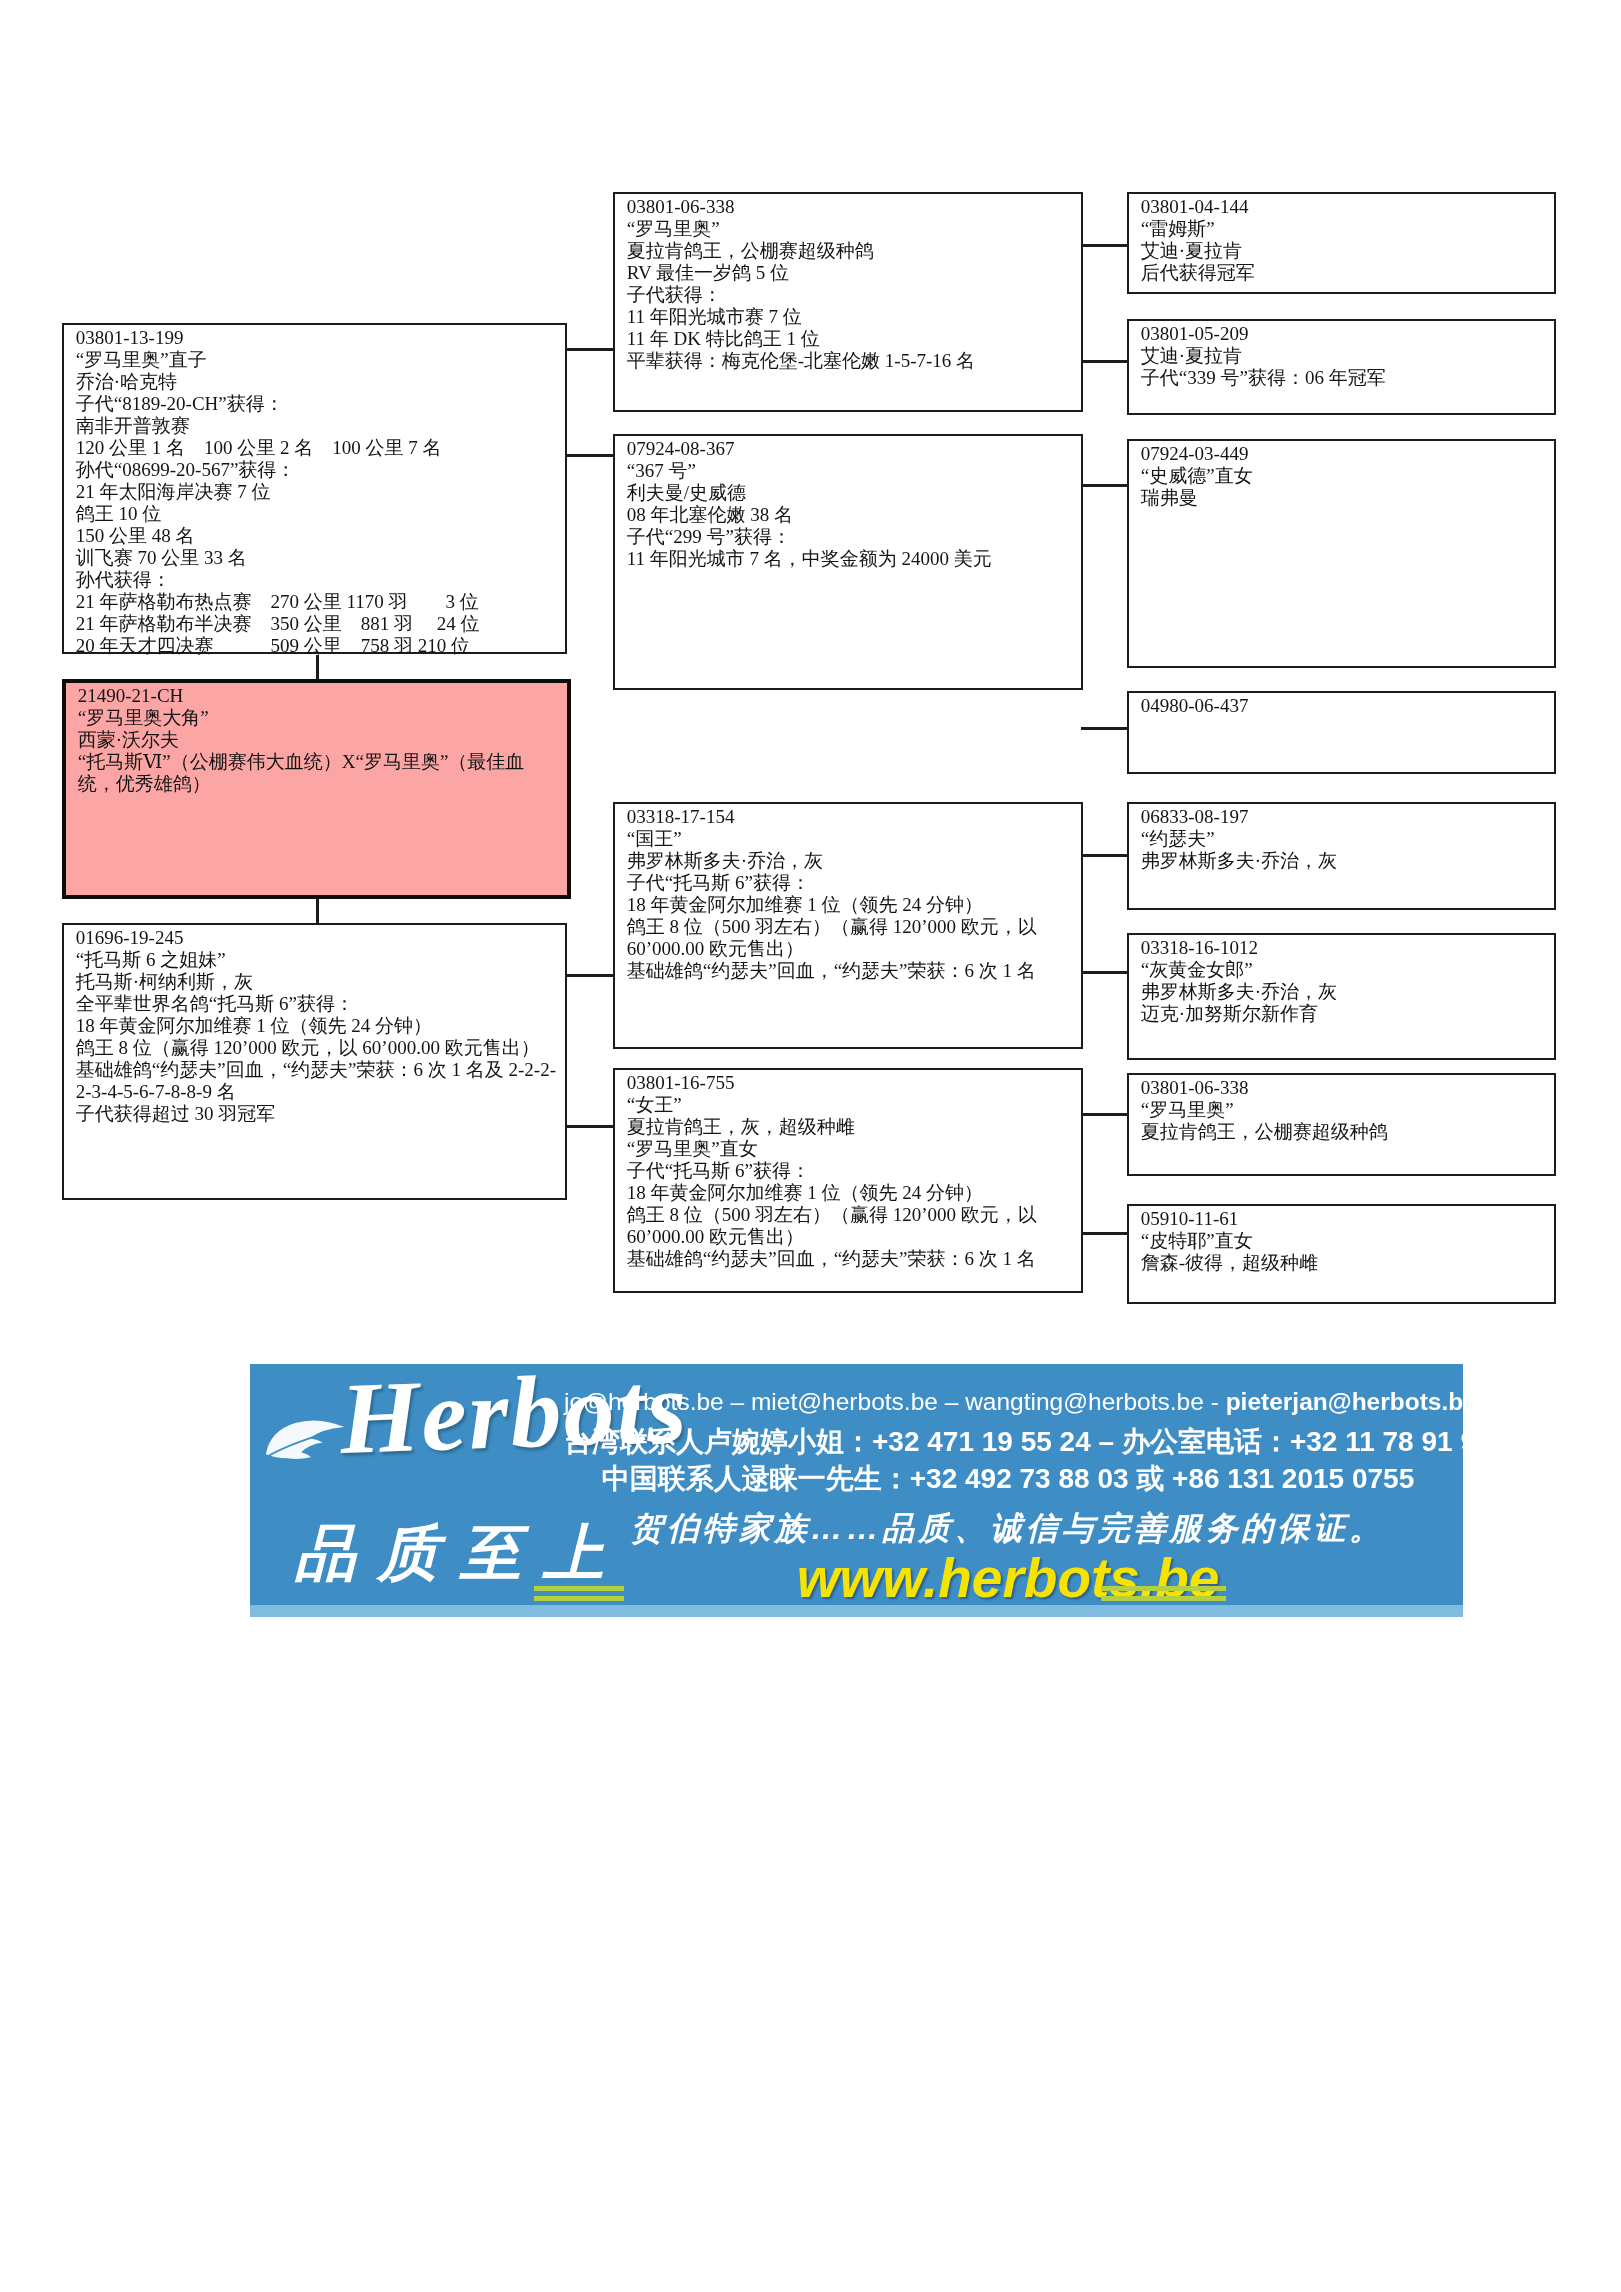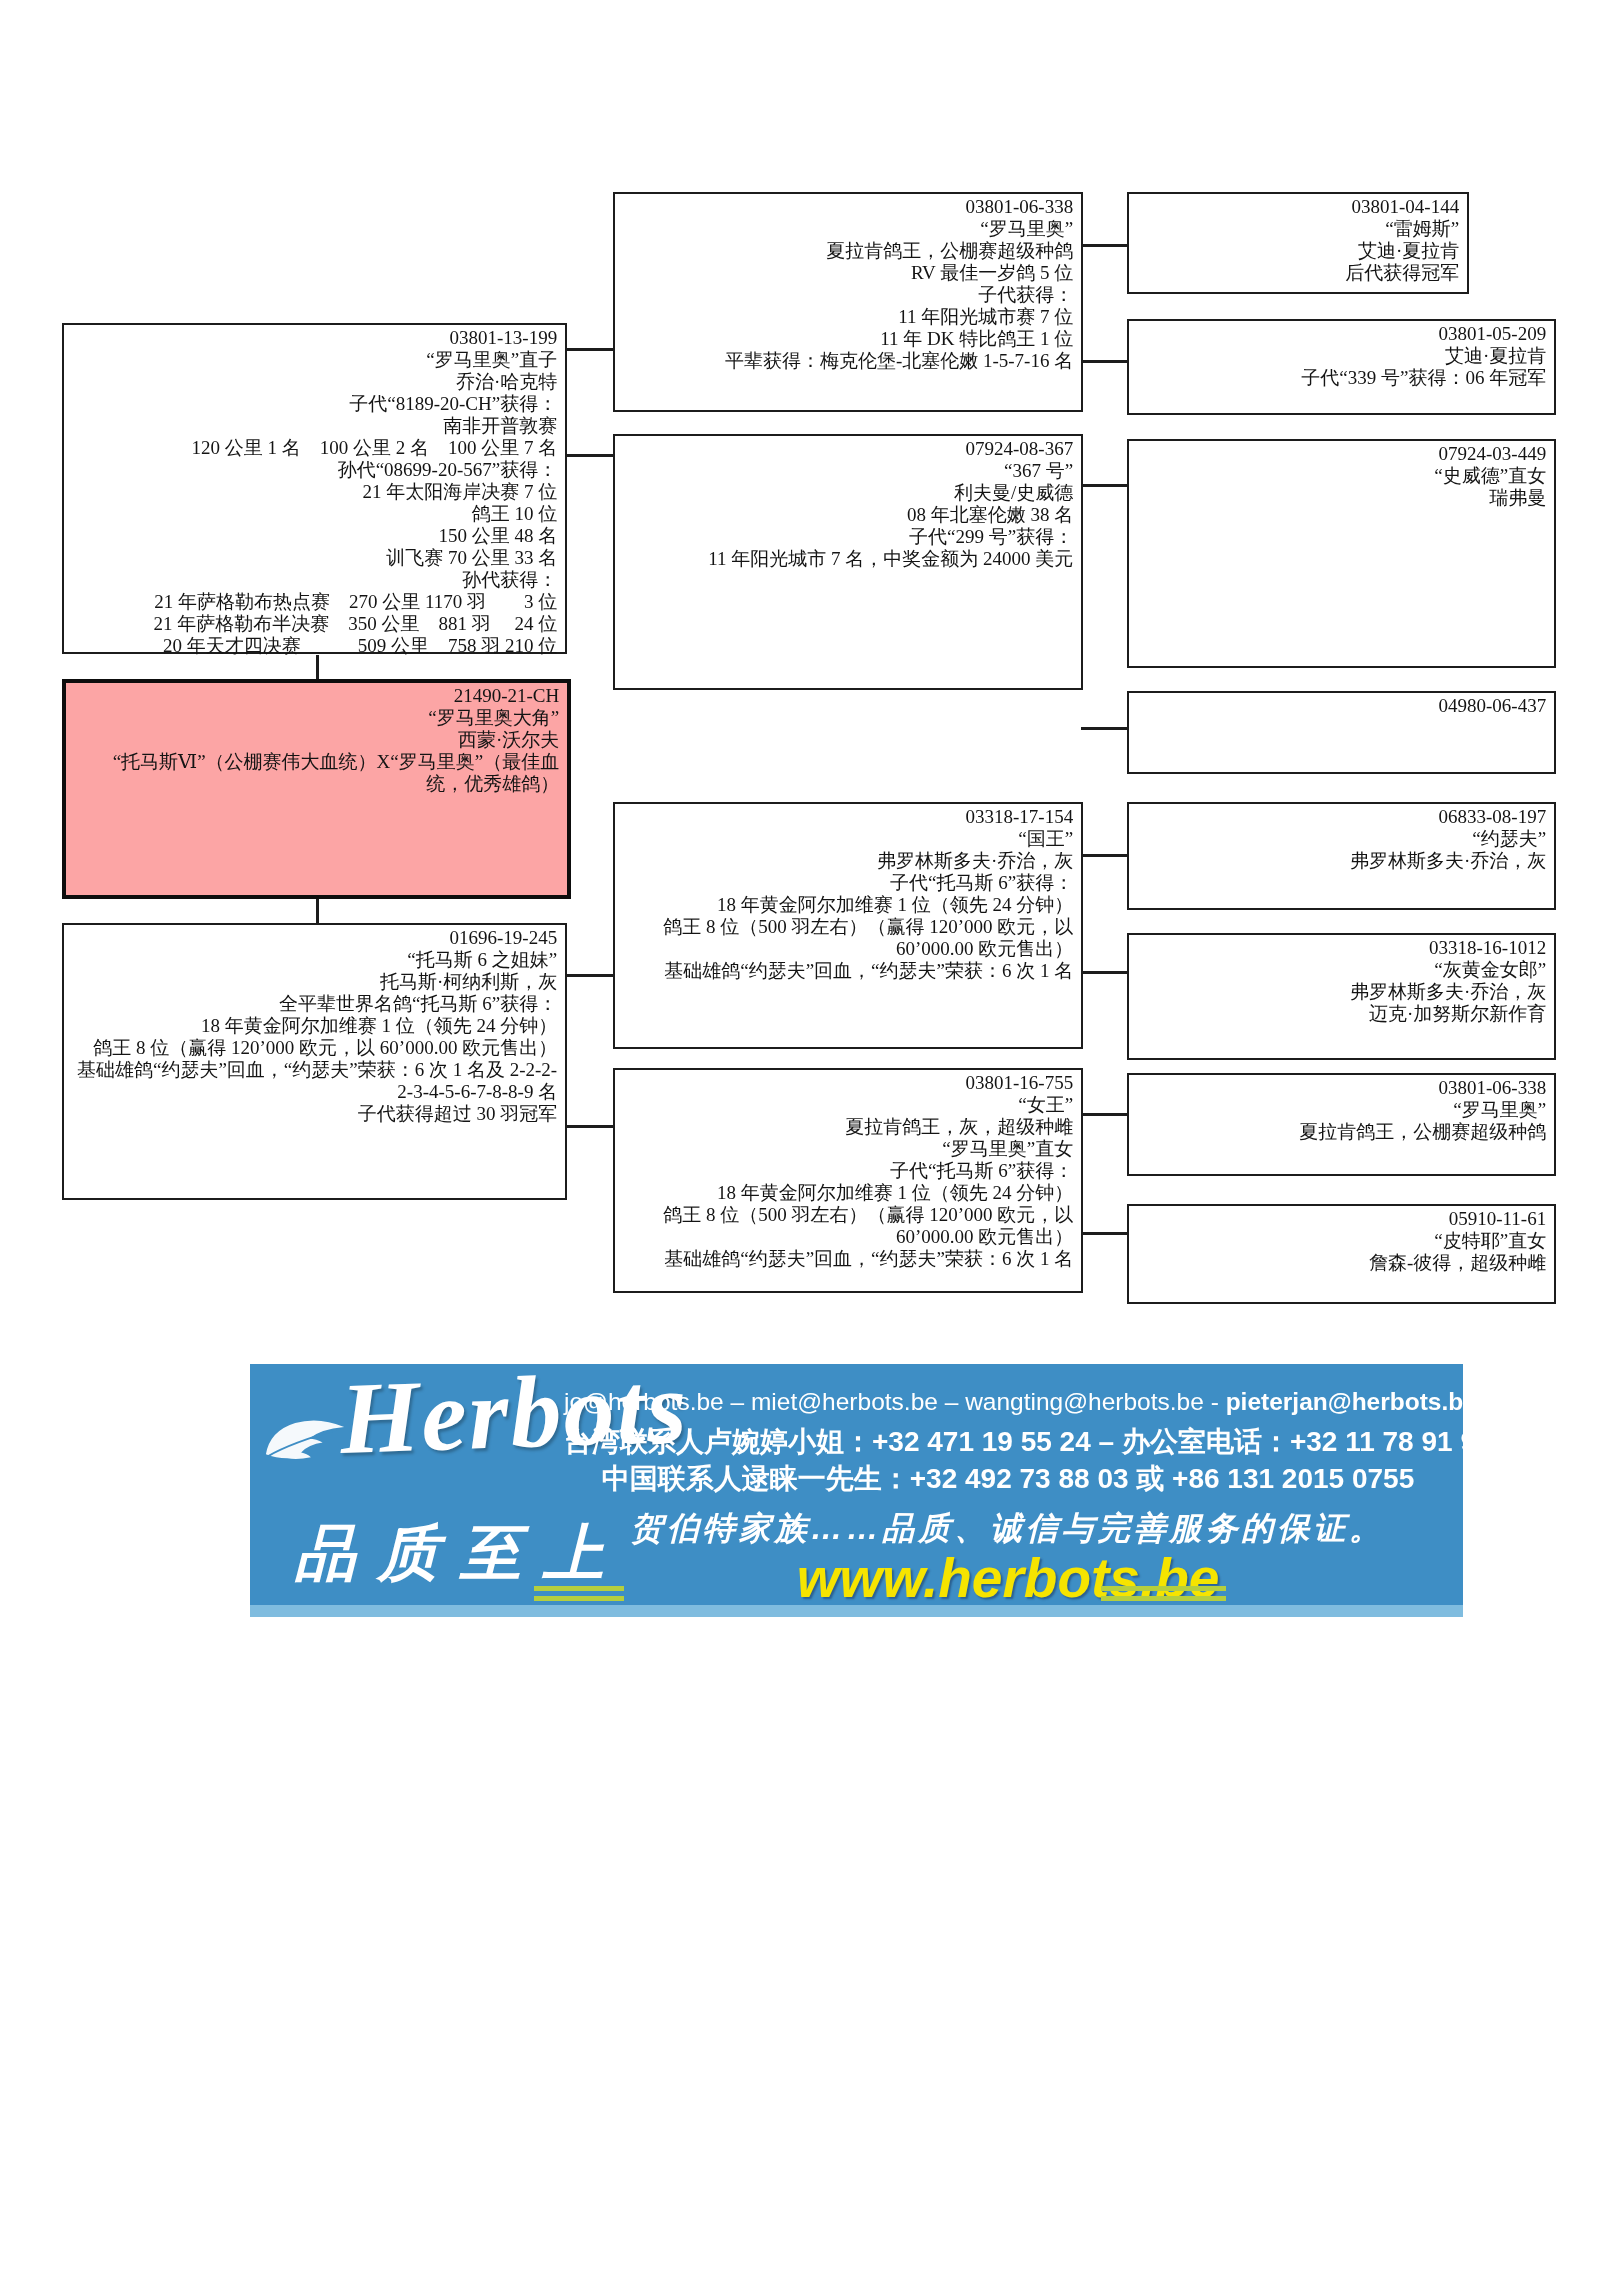--- a/index.html
+++ b/index.html
@@ -3,21 +3,21 @@
 <meta charset="utf-8">
 <style>
   html,body{margin:0;padding:0;background:#ffffff;}
   .canvas{
     position:relative;width:1621px;height:2293px;background:#ffffff;overflow:hidden;
     font-family:"Liberation Serif","DejaVu Serif",serif;color:#111;
   }
   
   .pbox{
     position:absolute;background:#ffffff;border:2px solid #1c1c1c;box-sizing:border-box;
-    padding:2px 7.8px 0 11.8px;font-size:19px;line-height:22px;color:#141414;text-align:right;
+    padding:2px 7.8px 0 11.8px;font-size:19px;line-height:22px;color:#141414;
   }
   .pbox.subject{border:4.9px solid #0d0d0d;background:#fca5a5;}
   .pbox .bline{white-space:pre-wrap;}
   
   .conn{position:absolute;background:#1c1c1c;}
   
   .banner{
     position:absolute;left:250px;top:1364px;width:1213px;height:253px;
     background:#3e8ec5;font-family:"Liberation Sans","DejaVu Sans",sans-serif;
   }
@@ -129,21 +129,21 @@
       <div class="pbox" style="left: 613px; top: 1068px; width: 470px; height: 225px;">
         <div class="bline">03801-16-755</div>
         <div class="bline">“女王”</div>
         <div class="bline">夏拉肯鸽王，灰，超级种雌</div>
         <div class="bline">“罗马里奥”直女</div>
         <div class="bline">子代“托马斯 6”获得：</div>
         <div class="bline">18 年黄金阿尔加维赛 1 位（领先 24 分钟）</div>
         <div class="bline">鸽王 8 位（500 羽左右）（赢得 120’000 欧元，以 60’000.00 欧元售出）</div>
         <div class="bline">基础雄鸽“约瑟夫”回血，“约瑟夫”荣获：6 次 1 名</div>
       </div>
-      <div class="pbox" style="left: 1127px; top: 192px; width: 342px; height: 102px;">
+      <div class="pbox" style="left: 1127px; top: 192px; width: 429px; height: 102px;">
         <div class="bline">03801-04-144</div>
         <div class="bline">“雷姆斯”</div>
         <div class="bline">艾迪·夏拉肯</div>
         <div class="bline">后代获得冠军</div>
       </div>
       <div class="pbox" style="left: 1127px; top: 319px; width: 429px; height: 96px;">
         <div class="bline">03801-05-209</div>
         <div class="bline">艾迪·夏拉肯</div>
         <div class="bline">子代“339 号”获得：06 年冠军</div>
       </div>

